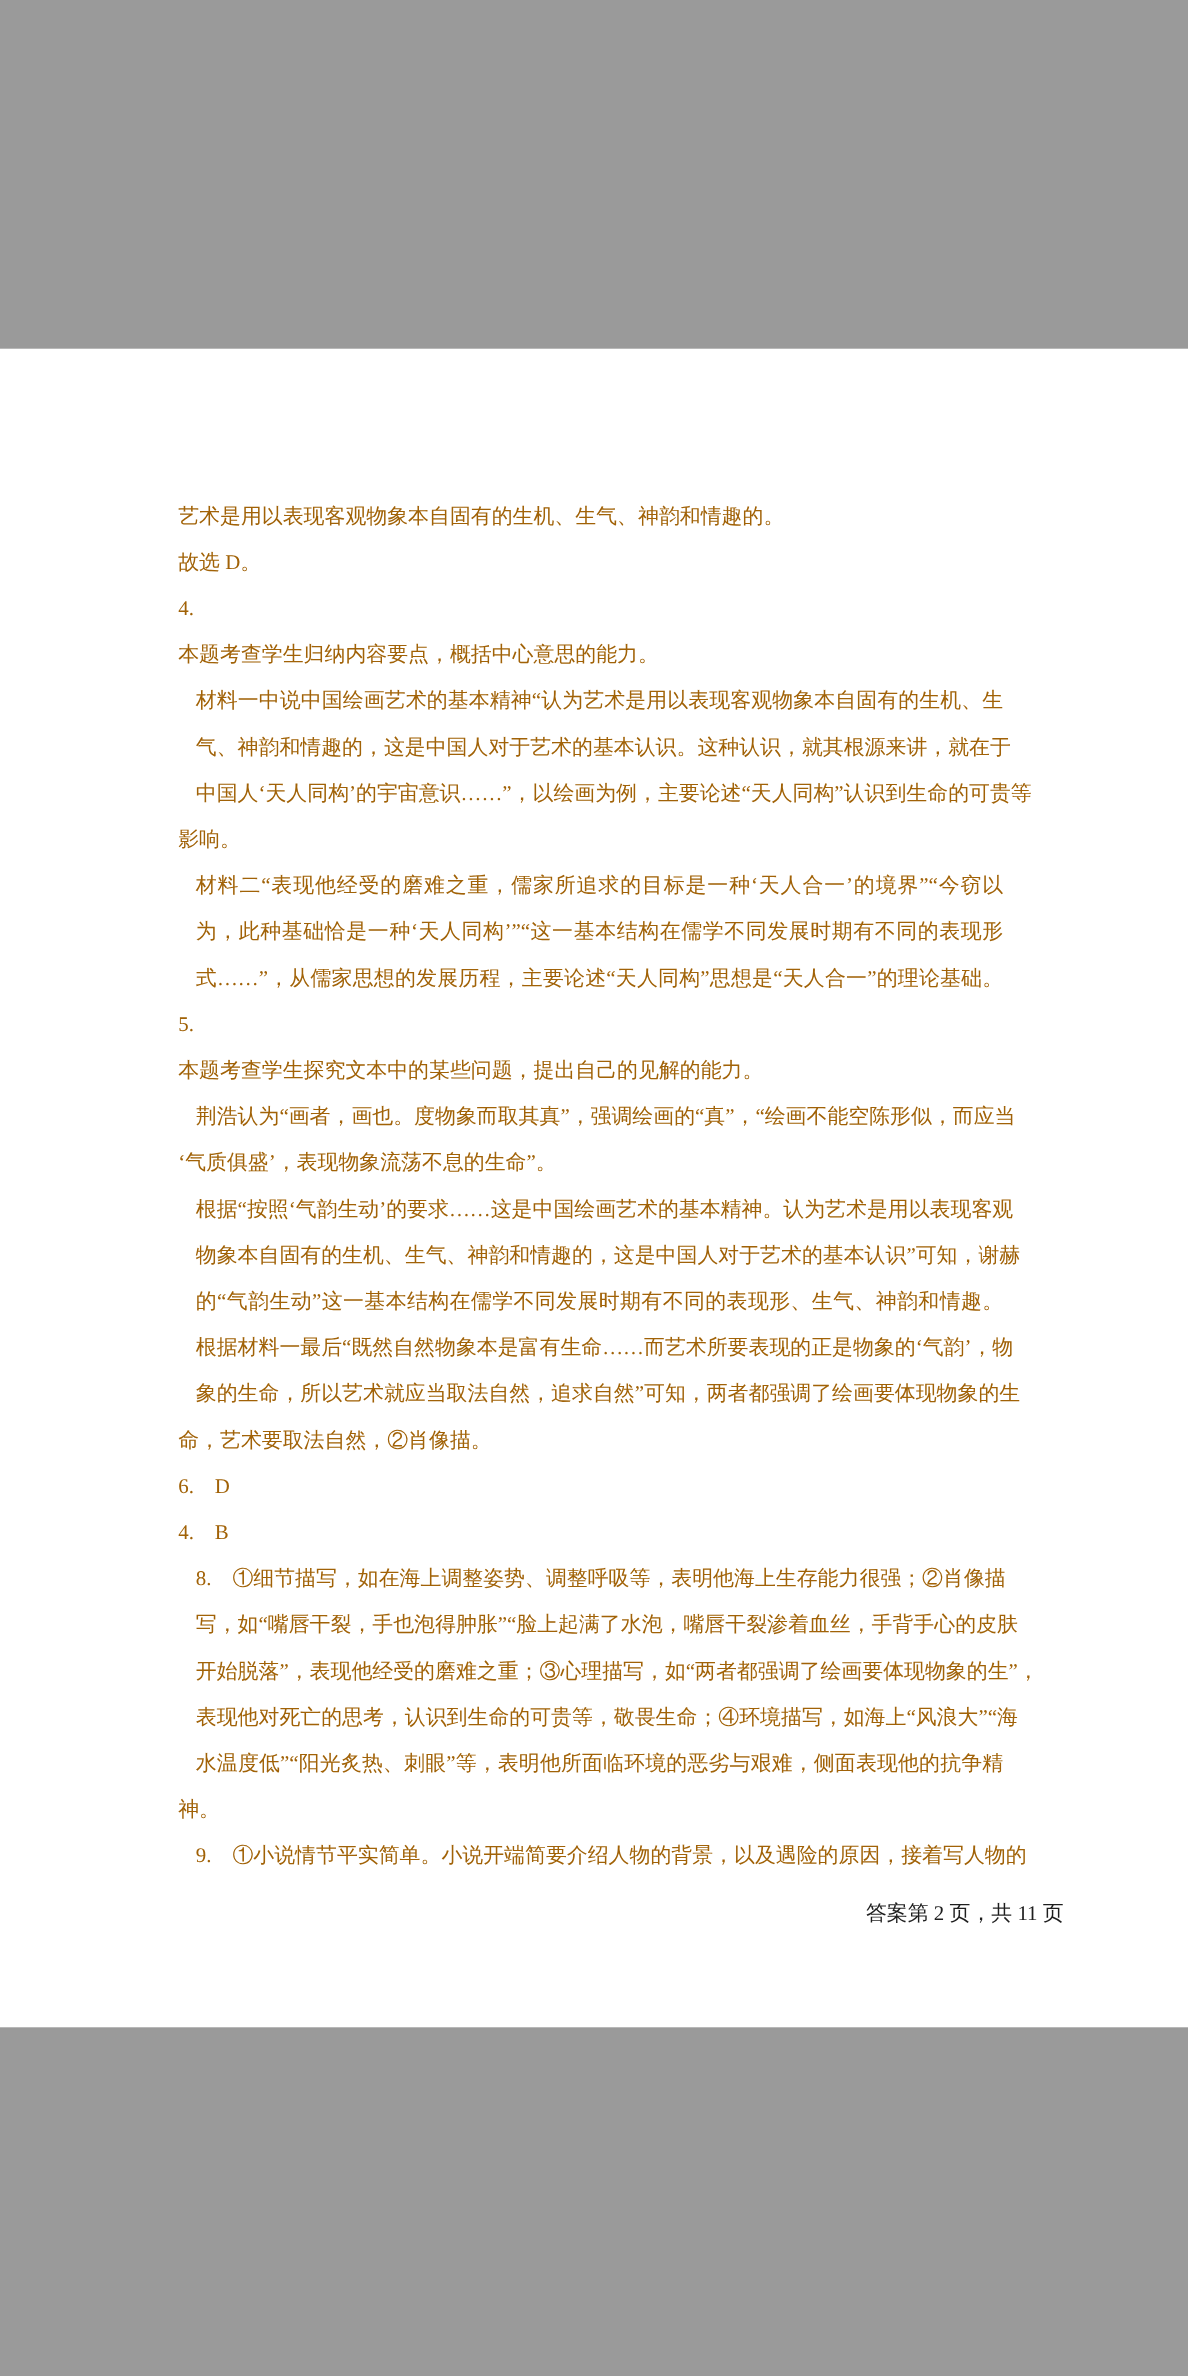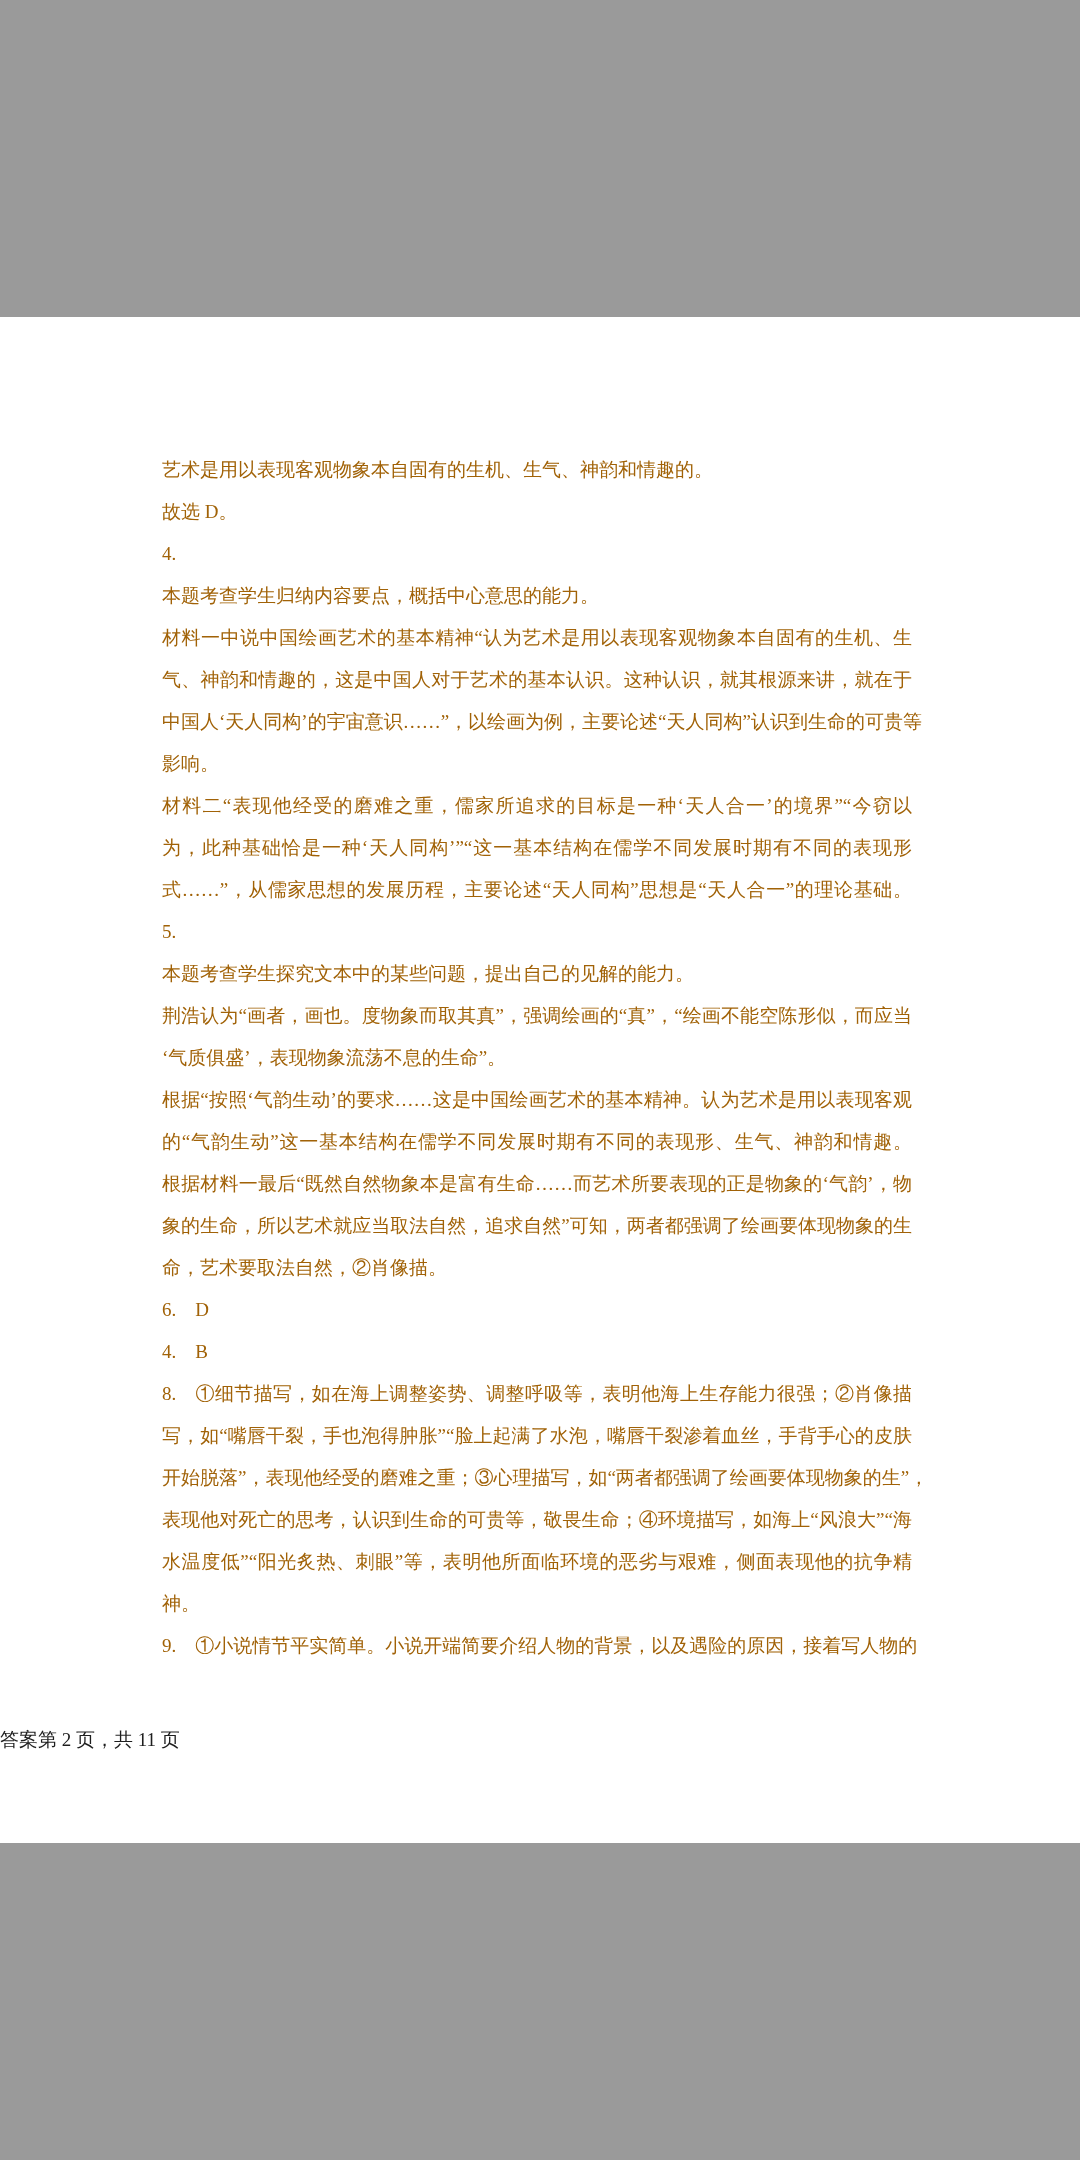--- a/index.html
+++ b/index.html
@@ -39,31 +39,32 @@
     height: 42px;
     line-height: 42px;
     font-size: 19px;
     color: #a16207;
     white-space: nowrap;
     text-align: left;
   }
   .line.j {
     text-align: justify;
     text-align-last: justify;
+    margin-left: 16px;
   }
   .footer {
     position: absolute;
     top: 1402px;
     left: 0;
     width: 967px;
     height: 42px;
     line-height: 42px;
     font-size: 19px;
     color: #1e1e1e;
-    text-align: left;
+    text-align: right;
     white-space: nowrap;
   }
 </style>
 </head>
 <body>
 
 <div class="gray-band top"></div>
 
 <div class="paper">
   <div class="content" id="text-lines">
@@ -76,20 +77,21 @@
       <div class="line j">中国人‘天人同构’的宇宙意识……”，以绘画为例，主要论述“天人同构”认识到生命的可贵等</div>
       <div class="line">影响。</div>
       <div class="line j">材料二“表现他经受的磨难之重，儒家所追求的目标是一种‘天人合一’的境界”“今窃以</div>
       <div class="line j">为，此种基础恰是一种‘天人同构’”“这一基本结构在儒学不同发展时期有不同的表现形</div>
       <div class="line j">式……”，从儒家思想的发展历程，主要论述“天人同构”思想是“天人合一”的理论基础。</div>
       <div class="line">5.</div>
       <div class="line">本题考查学生探究文本中的某些问题，提出自己的见解的能力。</div>
       <div class="line j">荆浩认为“画者，画也。度物象而取其真”，强调绘画的“真”，“绘画不能空陈形似，而应当</div>
       <div class="line">‘气质俱盛’，表现物象流荡不息的生命”。</div>
       <div class="line j">根据“按照‘气韵生动’的要求……这是中国绘画艺术的基本精神。认为艺术是用以表现客观</div>
+      <div class="line j">物象本自固有的生机、生气、神韵和情趣的，这是中国人对于艺术的基本认识”可知，谢赫</div>
       <div class="line j">的“气韵生动”这一基本结构在儒学不同发展时期有不同的表现形、生气、神韵和情趣。</div>
       <div class="line j">根据材料一最后“既然自然物象本是富有生命……而艺术所要表现的正是物象的‘气韵’，物</div>
       <div class="line j">象的生命，所以艺术就应当取法自然，追求自然”可知，两者都强调了绘画要体现物象的生</div>
       <div class="line">命，艺术要取法自然，②肖像描。</div>
       <div class="line">6. D</div>
       <div class="line">4. B</div>
       <div class="line j">8. ①细节描写，如在海上调整姿势、调整呼吸等，表明他海上生存能力很强；②肖像描</div>
       <div class="line j">写，如“嘴唇干裂，手也泡得肿胀”“脸上起满了水泡，嘴唇干裂渗着血丝，手背手心的皮肤</div>
       <div class="line j">开始脱落”，表现他经受的磨难之重；③心理描写，如“两者都强调了绘画要体现物象的生”，</div>
       <div class="line j">表现他对死亡的思考，认识到生命的可贵等，敬畏生命；④环境描写，如海上“风浪大”“海</div>

